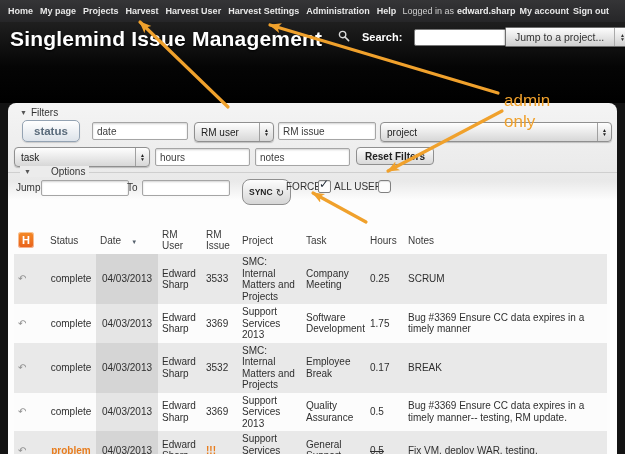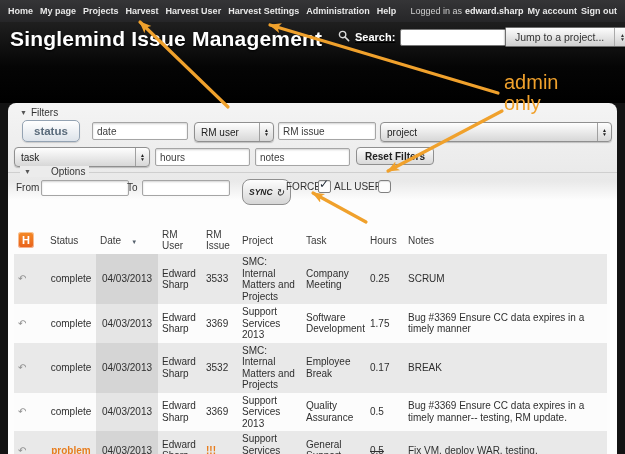--- a/index.html
+++ b/index.html
@@ -4,31 +4,31 @@
 <style>
   html,body{margin:0;padding:0;background:#131313;width:625px;height:454px;overflow:hidden;
     font-family:"Liberation Sans","DejaVu Sans",sans-serif;}
   .stage{position:relative;width:625px;height:454px;background:#131313;overflow:hidden;}
 
   
   .topnav{position:absolute;left:0;top:0;width:625px;height:22px;
     background:linear-gradient(#353537,#262628);display:flex;align-items:center;
     font-size:9px;font-weight:bold;color:#e8e8e8;}
   .topnav .left{display:flex;gap:7px;margin-left:8px;white-space:nowrap;}
-  .topnav .right{display:flex;gap:4px;margin-left:auto;margin-right:8px;white-space:nowrap;align-items:center;}
+  .topnav .right{display:flex;gap:4px;margin-left:auto;margin-right:16px;white-space:nowrap;align-items:center;}
   .navitem{cursor:pointer;text-align:center;}
   .loggedin{color:#cfcfcf;font-weight:normal;}
   .loggedin b{color:#efefef;font-weight:bold;margin-left:3px;}
 
   
   .hero{position:absolute;left:0;top:22px;width:625px;height:81px;
     background:linear-gradient(180deg,#1f1f1f 0,#050505 55%,#000 100%);}
   .apptitle{position:absolute;left:10px;top:5px;color:#fff;font-size:21px;font-weight:bold;
     letter-spacing:.2px;text-shadow:0 1px 2px #000;}
-  .searchwrap{position:absolute;left:338px;top:6px;display:flex;align-items:center;gap:5px;text-decoration:underline;}
+  .searchwrap{position:absolute;left:338px;top:6px;display:flex;align-items:center;gap:12px;}
   .search-label{color:#fff;font-size:11px;font-weight:bold;}
   .search-input{width:100px;height:15px;border:1px solid #777;border-radius:2px;background:#fff;
     font-size:10px;padding:0 3px;outline:none;}
   .jumpselect{position:absolute;left:487px;top:5px;width:124px;height:18px;border-radius:1px;
     border:1px solid #6d6d6d;background:linear-gradient(#fdfdfd,#cfcfcf);
     display:flex;align-items:center;font-size:10.5px;color:#333;cursor:pointer;
     box-shadow:0 1px 2px rgba(0,0,0,.6);margin-left:18px;}
   .jumpselect .lbl{flex:1;padding-left:9px;white-space:nowrap;overflow:hidden;}
   .updown{width:15px;display:flex;flex-direction:column;align-items:center;justify-content:center;
     line-height:4px;font-size:5px;color:#333;border-left:1px solid #aaa;height:100%;}
@@ -54,21 +54,21 @@
   .reset-btn{position:absolute;left:348px;top:44px;height:18px;padding:0 8px;border-radius:4px;
     border:1px solid #8f8f8f;background:linear-gradient(#fdfdfd,#d9d9d9);font-size:10px;
     font-weight:600;color:#222;cursor:pointer;}
 
   .opt-rule{position:absolute;left:0;top:69px;width:609px;border-top:1px solid #cfcfcf;}
   .optlabel-bg{background:#ececec;padding:0 4px;}
 
   .small-label{font-size:10px;color:#333;}
   .sync-btn{height:21px;border-radius:8px;border:1px solid #8f8f8f;
     background:linear-gradient(#fdfdfd,#d6d6d6);font-size:8.5px;font-weight:bold;color:#222;
-    display:inline-flex;align-items:center;gap:3px;padding:12px 6px;cursor:pointer;font-style:italic;}
+    display:inline-flex;align-items:center;gap:3px;padding:12px 6px;cursor:pointer;}
   .sync-glyph{font-size:10px;font-weight:normal;}
   .cbox{width:11px;height:11px;border:1px solid #808080;border-radius:2px;background:#fdfdfd;
     position:relative;cursor:pointer;box-shadow:inset 0 1px 1px rgba(0,0,0,.12);}
   .cbox.checked::after{content:"✓";position:absolute;left:0px;top:-4px;font-size:12px;
     font-weight:bold;color:#222c38;}
   .cbox.round{border-radius:3px;}
 
   .showhide-btn{position:absolute;right:10px;top:95px;height:22px;padding:0 7px;background:#fff;
     border:1px solid #b2b2b2;border-radius:2px;font-size:10px;color:#333;cursor:pointer;}
 
@@ -87,21 +87,21 @@
   .problem{color:#e87d1e;font-weight:bold;}
   .struck{text-decoration:line-through;}
   .sort-arrow{font-size:6px;color:#55606c;margin-left:10px;}
   .hlogo{width:16px;height:16px;border-radius:3px;background:linear-gradient(#f58a25,#e8611c);
     box-shadow:inset 0 0 0 1px rgba(255,255,255,.5);color:#fff;font-size:11px;font-weight:bold;
     display:flex;align-items:center;justify-content:center;cursor:pointer;}
   .rowsync{font-size:10px;color:#909090;cursor:pointer;}
 
   
   .annotation-layer{position:absolute;left:0;top:0;width:625px;height:454px;pointer-events:none;}
-  .adminonly{position:absolute;left:504px;top:72px;color:var(--accent,#f0a12c);font-size:20px;
+  .adminonly{position:absolute;left:504px;top:90px;color:var(--accent,#f0a12c);font-size:17px;
     line-height:21px;pointer-events:none;}
 
   .mag{display:inline-block;}
 </style>
 </head>
 <body>
 
 <div class="stage">
 
   <div class="topnav">
@@ -180,21 +180,21 @@
     <button class="reset-btn">Reset Filters</button>
 
     <div class="opt-rule"></div>
     <div class="seclabel" style="left:12px;top:63px;">
       <span class="optlabel-bg" style="display:flex;gap:20px;align-items:center;">
         <span class="tri">▼</span>
         <span>Options</span>
       </span>
     </div>
 
-    <span class="small-label" style="position:absolute;left:8px;top:79px;">From</span>
+    <span class="small-label" style="position:absolute;left:8px;top:79px;">Jump</span>
     <input class="finput" style="position: absolute; left: 33px; top: 77px; width: 78px; height: 14px;" type="text" value="">
     <span class="small-label" style="position:absolute;left:119px;top:79px;">To</span>
     <input class="finput" style="position: absolute; left: 134px; top: 77px; width: 78px; height: 14px;" type="text" value="">
     <button class="sync-btn" style="position:absolute;left:234px;top:76px;">
       <span>SYNC</span>
       <span class="sync-glyph">↻</span>
     </button>
     <span class="small-label" style="position:absolute;left:278px;top:78px;">FORCE</span>
     <span class="cbox checked" style="position:absolute;left:310px;top:77px;" id="force-cb"></span>
     <span class="small-label" style="position:absolute;left:326px;top:78px;">ALL USERS</span>

